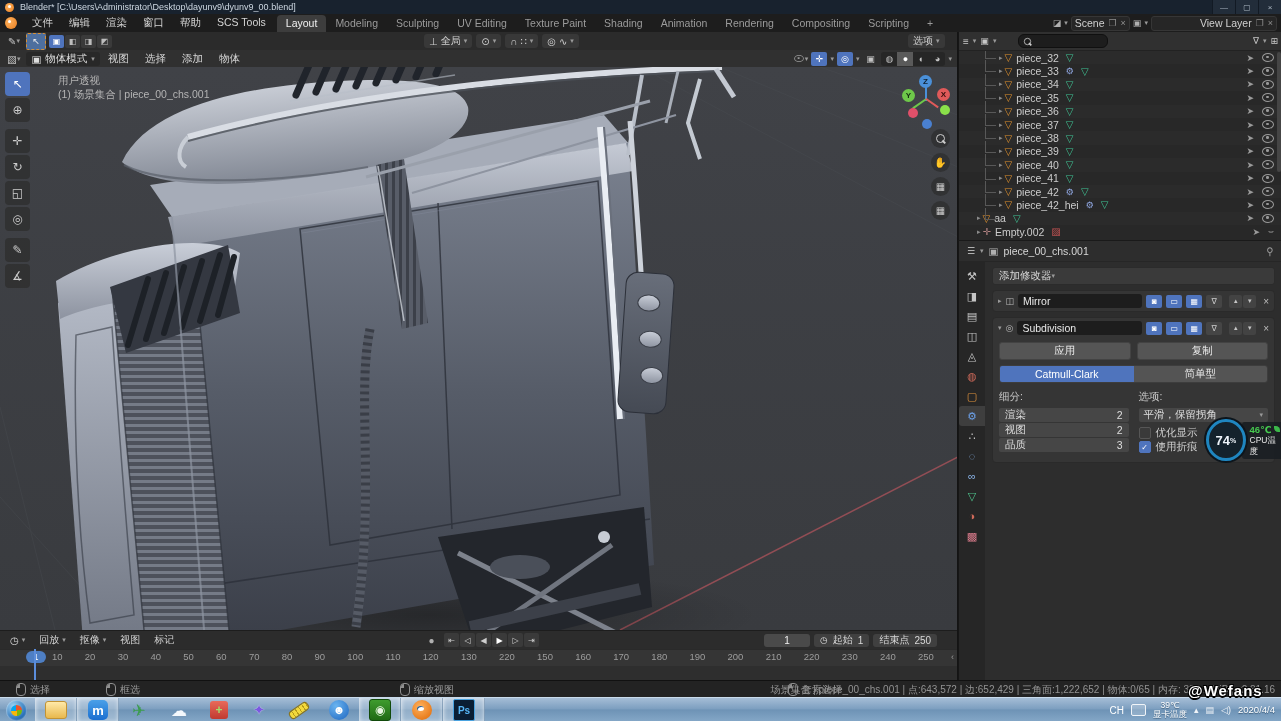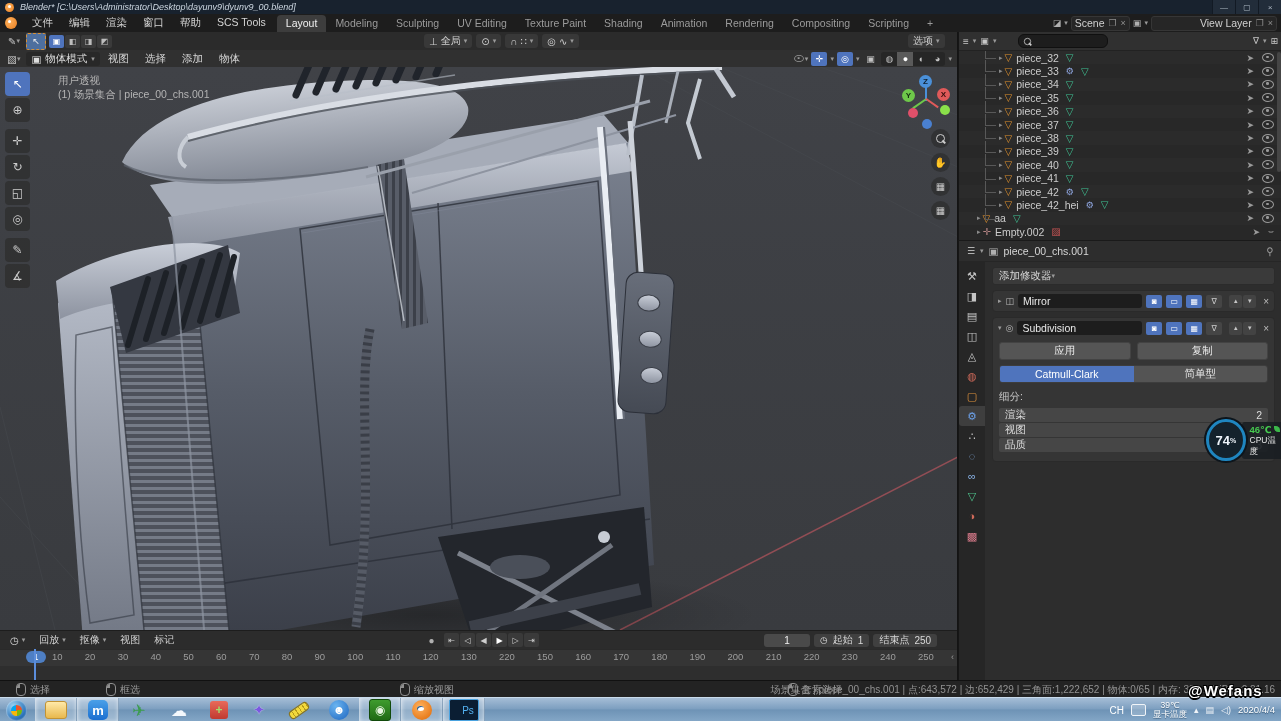--- a/index.html
+++ b/index.html
@@ -1,21 +1,21 @@
 <!DOCTYPE html>
 <html><head>
 <meta charset="utf-8">
 <style>
   html,body{margin:0;padding:0;background:#000;}
   #root{position:relative;width:1281px;height:721px;overflow:hidden;
         font-family:"Liberation Sans","DejaVu Sans",sans-serif;
         -webkit-font-smoothing:antialiased;color:#c8c8c8;background:#1d1d1d;}
   .abs{position:absolute;}
   
-  .titlebar{left:0;top:0;width:1281px;height:14px;background:#18222e;display:flex;align-items:center;font-size:9px;color:#ccd6e0;font-style:italic;}
+  .titlebar{left:0;top:0;width:1281px;height:14px;background:#18222e;display:flex;align-items:center;font-size:9px;color:#ccd6e0;}
   .blender-orb{width:9px;height:9px;border-radius:50%;background:radial-gradient(circle at 35% 35%,#ffb25e,#e87d1e);margin:0 6px 0 5px;position:relative;}
   .blender-orb::after{content:"";position:absolute;left:2.5px;top:2.5px;width:3px;height:3px;border-radius:50%;background:#fff;}
   .win-btns{margin-left:auto;display:flex;height:100%;}
   .win-btn{width:22px;height:100%;display:flex;align-items:center;justify-content:center;color:#aeb9c4;font-size:8px;background:#222d3a;border-left:1px solid #121a24;}
   
   .topbar{left:0;top:14px;width:1281px;height:18px;background:#1d1d1d;display:flex;align-items:center;font-size:10.5px;border-bottom:1px solid #161616;}
   .tb-menus{display:flex;gap:2px;margin-left:2px;}
   .tb-menu{padding:1px 7px;color:#d4d4d4;}
   .ws-tabs{display:flex;margin-left:4px;height:100%;align-items:flex-end;}
   .ws-tab{padding:2px 9px 3px;color:#9b9b9b;font-size:10.5px;border-radius:4px 4px 0 0;}
@@ -152,21 +152,21 @@
   .tb-maxthon{background:linear-gradient(#4aa0e8,#1b6fd0);color:#fff;font-weight:bold;font-size:13px;border-radius:5px;width:20px;height:20px;}
   .tb-plane{color:#3d9c50;font-size:16px;}
   .tb-cloud{color:#f4f8fc;font-size:16px;text-shadow:0 1px 2px #7a9ab8;}
   .tb-eraser{background:linear-gradient(#e86a5a,#c03a30);color:#9fe06a;font-weight:bold;border-radius:3px;width:18px;height:18px;font-size:12px;}
   .tb-bird{color:#7a5ae0;font-size:15px;text-shadow:0 0 1px #fff;}
   .tb-ruler{width:20px;height:7px;background:repeating-linear-gradient(90deg,#f2d93c 0 3px,#b89c1a 3px 4px);transform:rotate(-35deg);border:1px solid #8a741a;}
   .tb-face{background:radial-gradient(circle at 35% 30%,#6ab4f0,#1e66c0);border-radius:50%;width:20px;height:20px;color:#fff;font-size:12px;}
   .tb-eye{background:linear-gradient(#3f9c2e,#1f6a14);border-radius:3px;width:20px;height:20px;color:#eaf6e4;font-size:12px;border:1px solid #114a0a;}
   .tb-blender{background:radial-gradient(circle at 40% 35%,#ffb25e,#e87d1e 70%);border-radius:50%;width:20px;height:20px;position:relative;}
   .tb-blender::after{content:"";position:absolute;left:5px;top:6px;width:7px;height:5px;border-radius:50%;background:#fff;box-shadow:inset 1px 1px 0 #2a5a8a;}
-  .tb-ps{background:#0a1e33;border:1px solid #4aa3e0;border-radius:2px;width:20px;height:20px;color:#55b5f5;font-weight:normal;font-size:10px;padding-left:8px;}
+  .tb-ps{background:#0a1e33;border:1px solid #4aa3e0;border-radius:2px;width:20px;height:20px;color:#55b5f5;font-weight:bold;font-size:10px;}
   .tray{margin-left:auto;display:flex;align-items:center;gap:7px;padding-right:6px;color:#fff;font-size:10px;height:100%;}
   .kb-ic{width:13px;height:10px;border:1px solid #f0f4f8;border-radius:2px;background:rgba(255,255,255,.2);}
   .temp-block{text-align:center;font-size:8.5px;line-height:9px;text-shadow:0 1px 1px #3a5a78;}
   .tray-ic{font-size:9px;color:#f0f4f8;}
   .date-block{font-size:9.5px;text-align:center;line-height:10px;text-shadow:0 1px 1px #3a5a78;}
   .watermark{position:absolute;left:1188px;top:682px;font-size:15px;font-weight:bold;color:#fff;letter-spacing:1px;
     text-shadow:-1px -1px 0 #000,1px -1px 0 #000,-1px 1px 0 #000,1px 1px 0 #000,0 2px 0 #000;z-index:50;}
   .divider-v{position:absolute;left:957px;top:32px;width:1px;height:648px;background:#141414;}
 </style>
 </head>
@@ -822,20 +822,35 @@
               </div>
               <div class="val-field">
                 <span>视图</span>
                   <span>2</span>
               </div>
               <div class="val-field">
                 <span>品质</span>
                   <span>3</span>
               </div>
             </div>
+            <div class="col">
+              <div class="col-label">选项:</div>
+              <div class="dd-field">
+                <span>平滑，保留拐角</span>
+                  <span class="caret">▾</span>
+              </div>
+              <div class="chk-row">
+                <span class="chk"></span>
+                <span>优化显示</span>
+              </div>
+              <div class="chk-row">
+                <span class="chk on">✓</span>
+                <span>使用折痕</span>
+              </div>
+            </div>
           </div>
         </div>
       </div>
     </div>
 
     <div class="cpu-widget">
       <span class="cpu-ring">
         <span>74</span>
           <small>%</small>
       </span>

